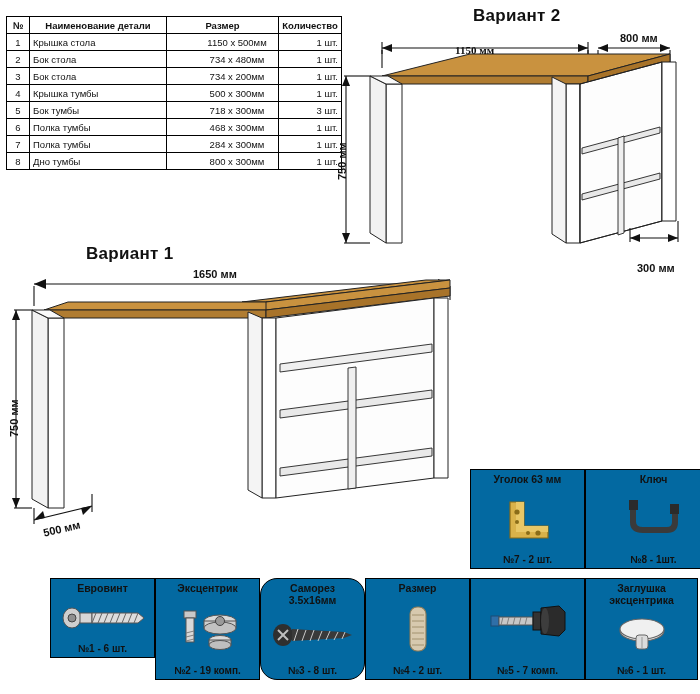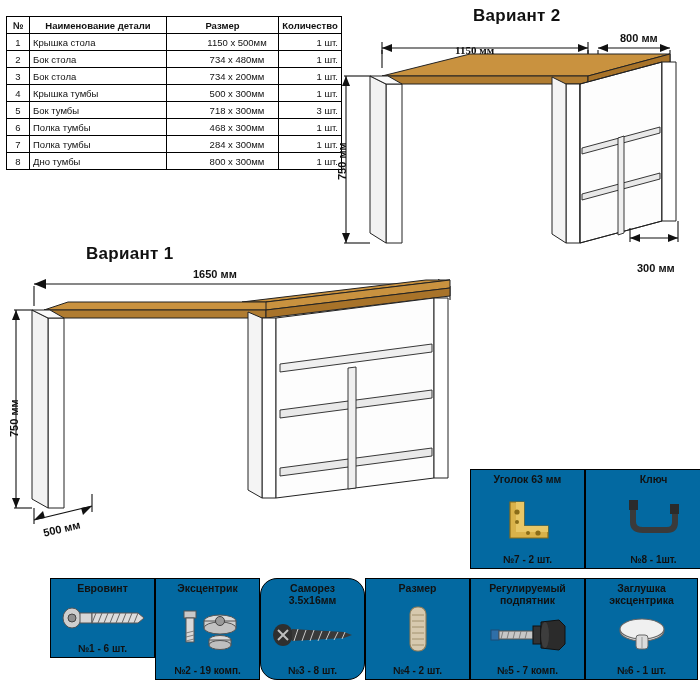--- a/index.html
+++ b/index.html
@@ -365,22 +365,20 @@
           <line x1="7" y1="32" x2="19" y2="32"></line>
         <line x1="7" y1="38" x2="19" y2="38"></line>
           <line x1="7" y1="44" x2="19" y2="44"></line>
       </g>
     </svg>
   </div>
   <div class="hw-qty">№4 - 2 шт.</div>
 </div>
 
 <div class="hw-cell" style="left:470px;top:578px;width:115px;height:102px;">
-  <div class="hw-title" style="white-space:pre-line;">Регулируемый
-подпятник</div>
   <div class="hw-art">
     <svg width="86" height="34" viewBox="0 0 86 34">
       <rect x="6" y="12" width="8" height="10" fill="#2f6fa8" stroke="#1d4c76" stroke-width="1"></rect>
       <rect x="14" y="13" width="34" height="8" fill="#c7c7c7" stroke="#555" stroke-width="1"></rect>
       <g stroke="#777" stroke-width="0.9">
         <line x1="18" y1="13" x2="16" y2="21"></line>
           <line x1="24" y1="13" x2="22" y2="21"></line>
         <line x1="30" y1="13" x2="28" y2="21"></line>
           <line x1="36" y1="13" x2="34" y2="21"></line>
         <line x1="42" y1="13" x2="40" y2="21"></line>

